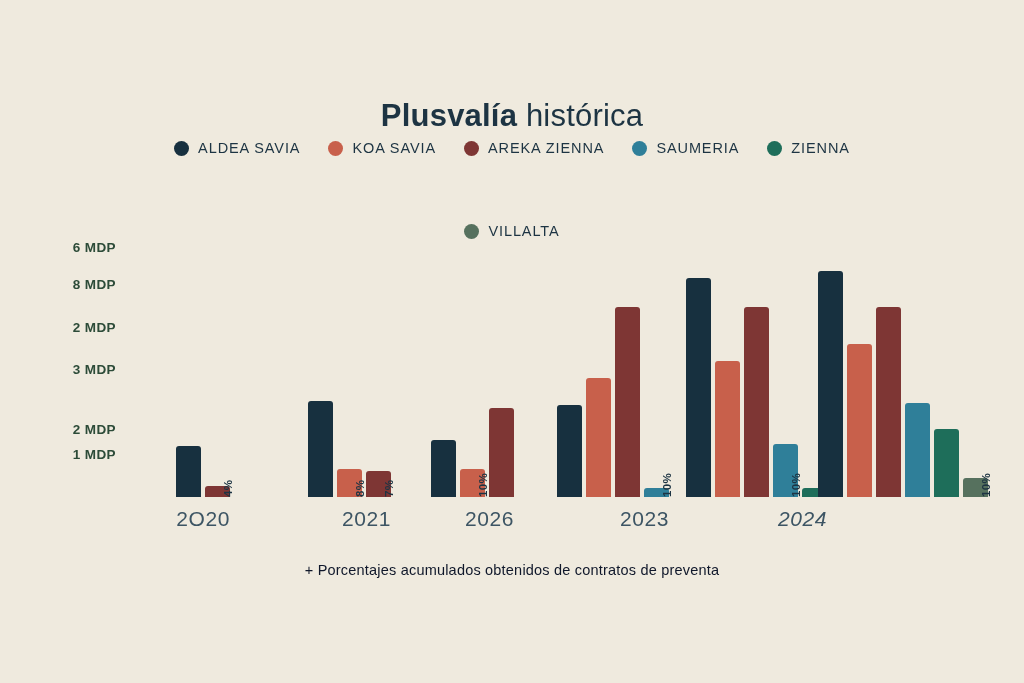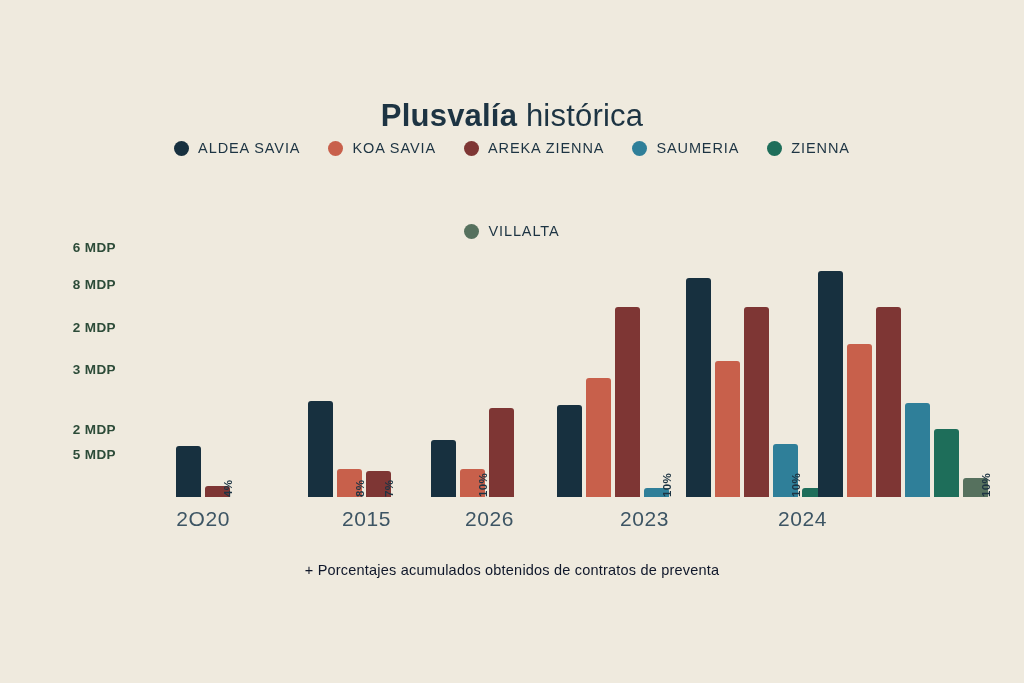--- a/index.html
+++ b/index.html
@@ -178,21 +178,21 @@
     </div>
   <div class="legend legend-row2">
       <div class="legend-item">
         <span class="legend-dot" style="background: rgb(86, 113, 94);"></span>
         <span class="legend-label">VILLALTA</span>
       </div>
     </div>
 
   <div class="plot">
     <div class="y-axis-area">
-        <div class="y-label" style="top: 454.4px;">5 MDP</div>
+        <div class="y-label" style="top: 454.4px;">1 MDP</div>
         <div class="y-label" style="top: 429px;">2 MDP</div>
         <div class="y-label" style="top: 369.2px;">3 MDP</div>
         <div class="y-label" style="top: 326.6px;">2 MDP</div>
         <div class="y-label" style="top: 284px;">8 MDP</div>
         <div class="y-label" style="top: 247px;">6 MDP</div>
       </div>
   <div class="bars" style="left: 176px; bottom: 186px;">
         <div class="bar-slot">
           <div class="bar" style="height: 51.12px; background: rgb(23, 48, 63);"></div>
         </div>
@@ -211,21 +211,21 @@
           <div class="bar" style="height: 27.69px; background: rgb(200, 96, 75);">
             <span class="bar-pct">8%</span>
           </div>
         </div>
         <div class="bar-slot">
           <div class="bar" style="height: 25.56px; background: rgb(126, 54, 52);">
             <span class="bar-pct">7%</span>
           </div>
         </div>
       </div>
-      <div class="x-label" style="left: 308px; width: 83px;">2015</div>
+      <div class="x-label" style="left: 308px; width: 83px;">2021</div>
       <div class="bars" style="left: 431px; bottom: 186px;">
         <div class="bar-slot">
           <div class="bar" style="height: 57.51px; background: rgb(23, 48, 63);"></div>
         </div>
         <div class="bar-slot">
           <div class="bar" style="height: 27.69px; background: rgb(200, 96, 75);">
             <span class="bar-pct">10%</span>
           </div>
         </div>
         <div class="bar-slot">
@@ -264,21 +264,21 @@
           <div class="bar" style="height: 53.25px; background: rgb(47, 127, 153);">
             <span class="bar-pct">10%</span>
           </div>
         </div>
         <div class="bar-slot">
           <div class="bar" style="height: 9.372px; background: rgb(30, 110, 90);">
             <span class="bar-pct">10%</span>
           </div>
         </div>
       </div>
-      <div class="x-label" style="left: 686px; width: 141px;">2024</div>
+      <div class="x-label" style="left: 686px; width: 141px; font-style: italic;">2024</div>
       <div class="bars" style="left: 818px; bottom: 186px;">
         <div class="bar-slot">
           <div class="bar" style="height: 225.78px; background: rgb(23, 48, 63);"></div>
         </div>
         <div class="bar-slot">
           <div class="bar" style="height: 153.36px; background: rgb(200, 96, 75);"></div>
         </div>
         <div class="bar-slot">
           <div class="bar" style="height: 189.57px; background: rgb(126, 54, 52);"></div>
         </div>

